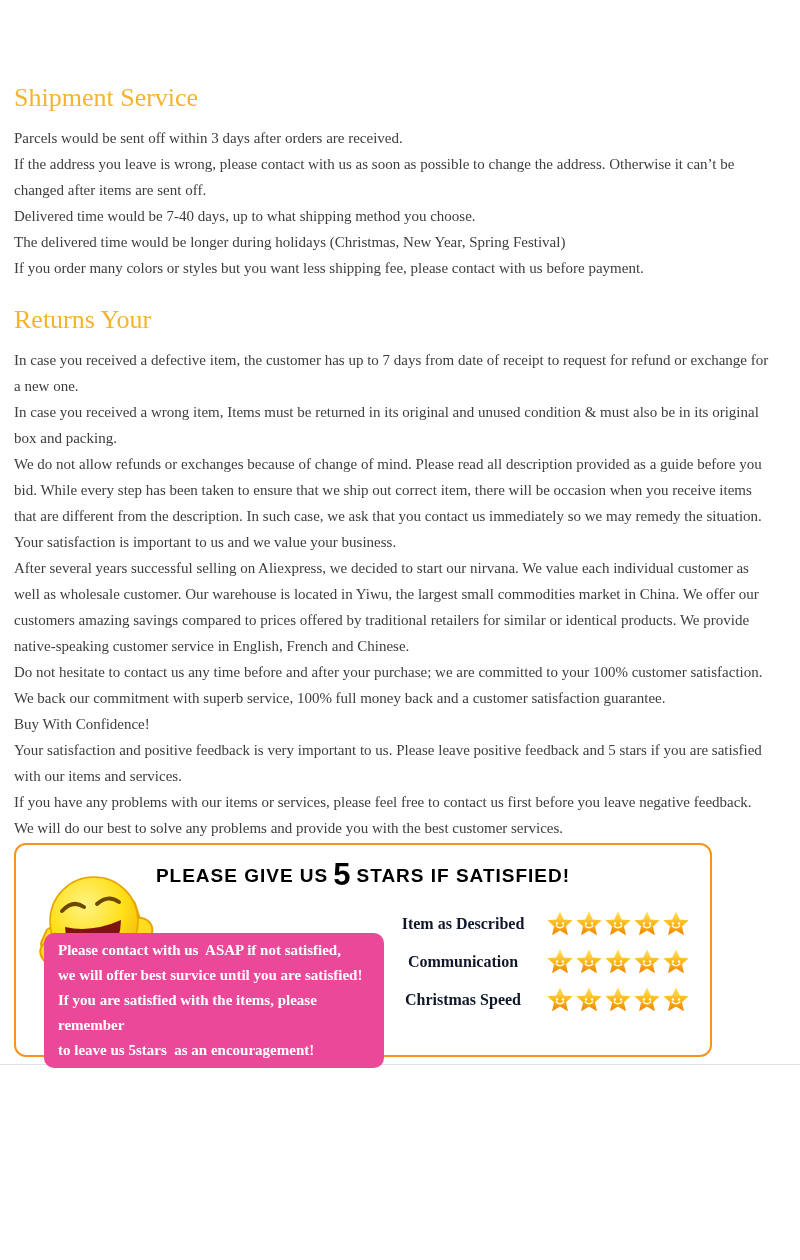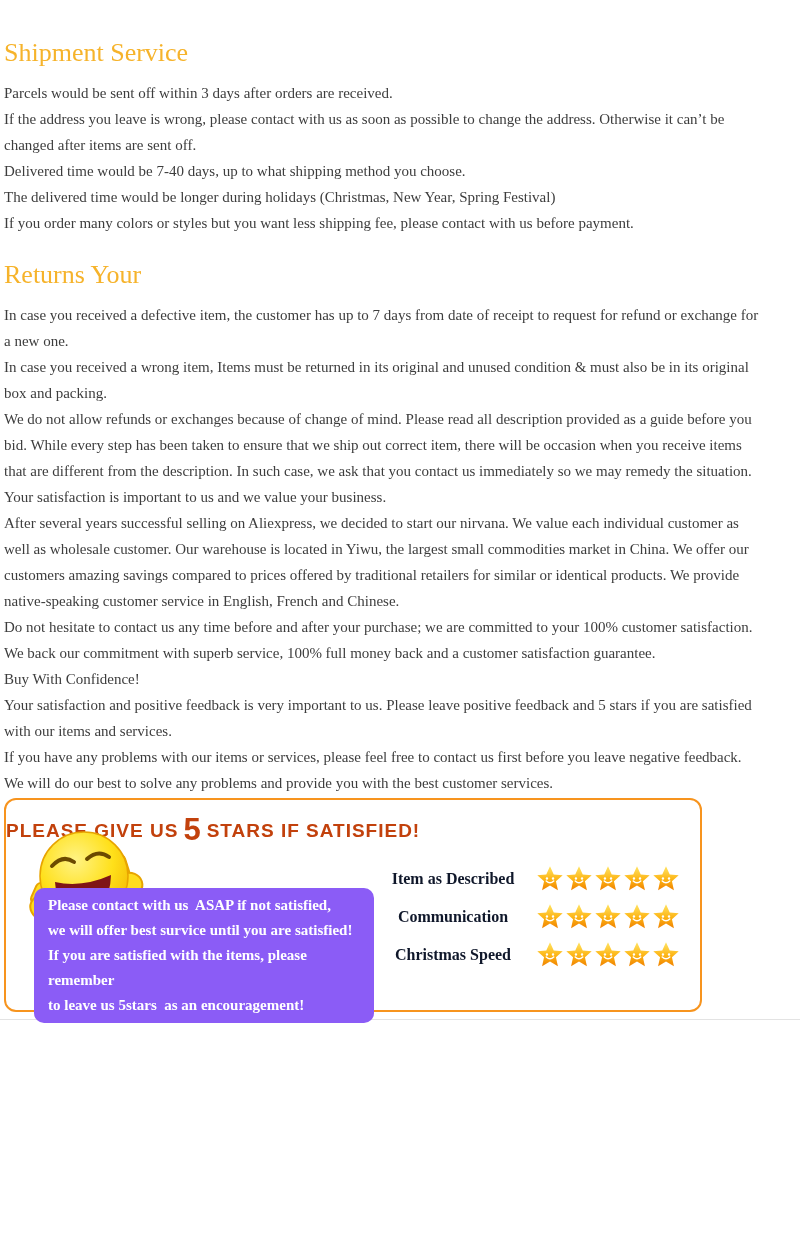--- a/index.html
+++ b/index.html
@@ -1,21 +1,21 @@
 <!DOCTYPE html>
 <html><head>
 <meta charset="utf-8">
 <style>
   html,body{margin:0;padding:0;background:#fff;}
   body{
     width:800px;height:1260px;overflow:hidden;
     font-family:"Liberation Serif", serif;
     color:#3d3d3d;
   }
-  .content{padding:24px 6px 0 4px;}
+  .content{padding:24px 6px 0 14px;margin-top:45px;}
   .section-heading{
     color:#f6b32b;
     font-size:26px;
     font-weight:normal;
     margin:24px 0 12px 0;
     line-height:30px;
   }
   .section-heading.first{margin-top:14px;}
   .section-lines{
     font-size:15px;
@@ -27,39 +27,39 @@
   .feedback-box{
     position:relative;
     margin-top:2px;
     width:694px;
     height:210px;
     border:2px solid #f7941e;
     border-radius:12px;
     background:#fff;
   }
   .box-title{
-    text-align:left;
+    text-align:center;
     margin-top:12px;
     font-family:"Liberation Sans", sans-serif;
     font-weight:bold;
     font-size:19px;
-    color:#c2410c;
+    color:#000000;
     letter-spacing:1px;
   }
   .box-title .big-five{
     font-size:31px;
     vertical-align:-3px;
     margin:0 5px;
   }
   .smiley{position:absolute;left:18px;top:28px;}
   .pink-note{
     position:absolute;
     left:28px;top:88px;
     width:322px;
-    background:#8b5cf6;
+    background:#ec4899;
     border-radius:10px;
     color:#fff;
     font-weight:bold;
     font-size:15px;
     line-height:25px;
     padding:5px 4px 5px 14px;
     white-space:pre-wrap;
   }
   .ratings{
     position:absolute;

